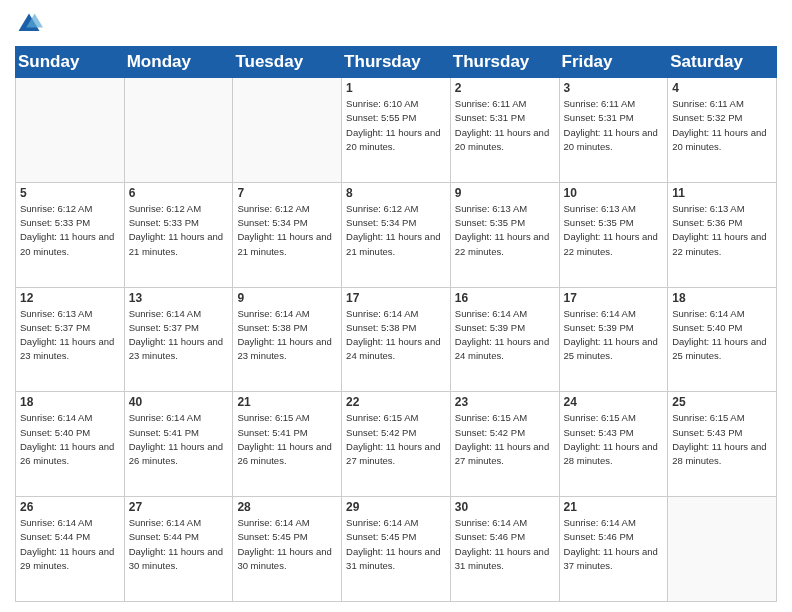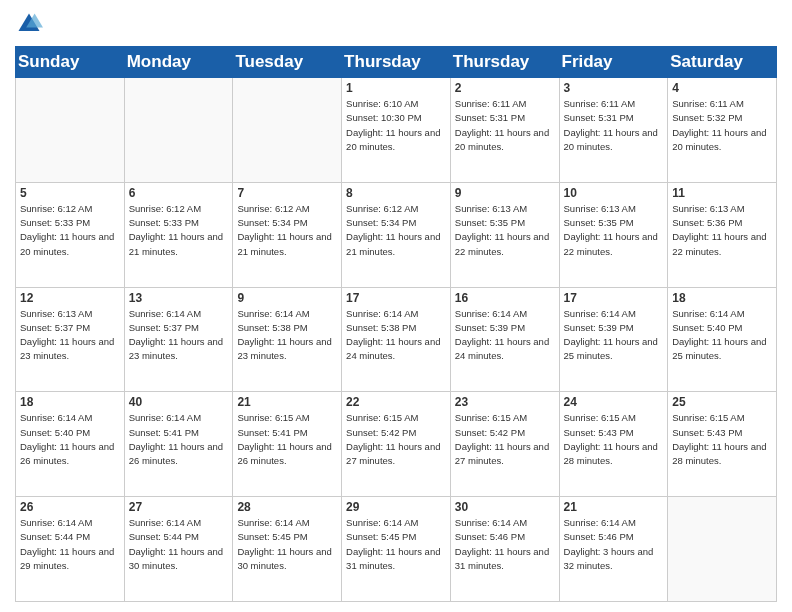--- a/index.html
+++ b/index.html
@@ -123,21 +123,21 @@
     </thead>
     <tbody id="calendar-body">
         <tr>
           <td class="empty"></td>
           <td class="empty"></td>
           <td class="empty"></td>
           <td>
             <span class="day-num">1</span>
             <div class="day-info">
               <div>Sunrise: 6:10 AM</div>
-              <div>Sunset: 10:30 PM</div>
+              <div>Sunset: 5:55 PM</div>
               <div>Daylight: 11 hours and 20 minutes.</div>
             </div>
           </td>
           <td>
             <span class="day-num">2</span>
             <div class="day-info">
               <div>Sunrise: 6:11 AM</div>
               <div>Sunset: 5:31 PM</div>
               <div>Daylight: 11 hours and 20 minutes.</div>
             </div>
@@ -372,20 +372,20 @@
               <div>Sunrise: 6:14 AM</div>
               <div>Sunset: 5:46 PM</div>
               <div>Daylight: 11 hours and 31 minutes.</div>
             </div>
           </td>
           <td>
             <span class="day-num">21</span>
             <div class="day-info">
               <div>Sunrise: 6:14 AM</div>
               <div>Sunset: 5:46 PM</div>
-              <div>Daylight: 3 hours and 32 minutes.</div>
+              <div>Daylight: 11 hours and 37 minutes.</div>
             </div>
           </td>
           <td class="empty"></td>
         </tr>
       </tbody>
   </table>
 </div>
 
 </body></html>

